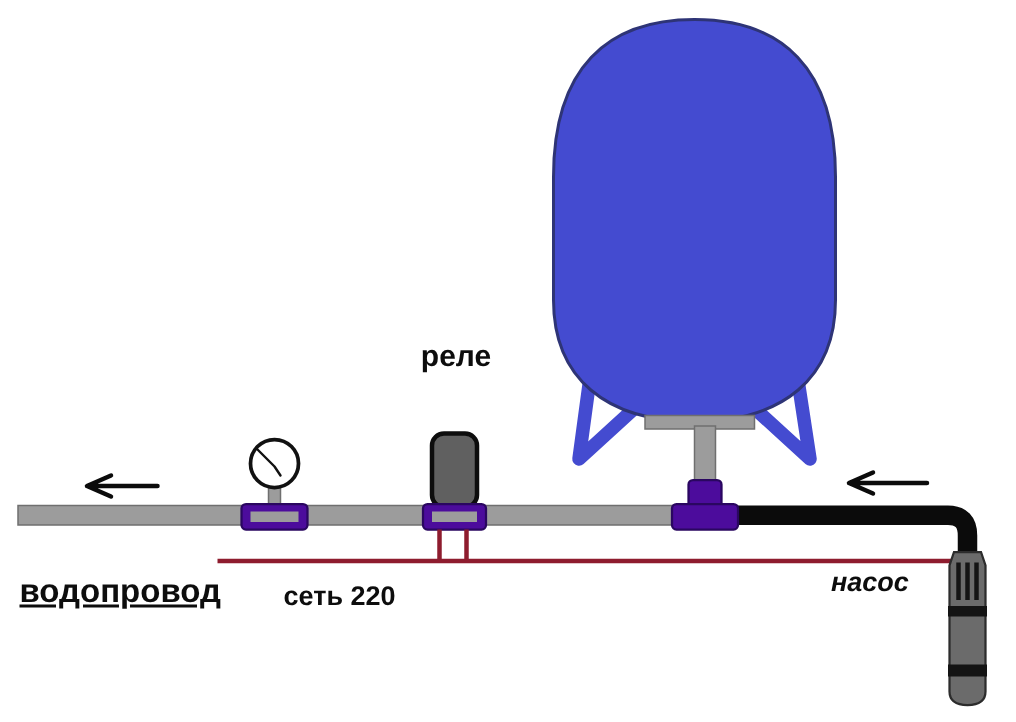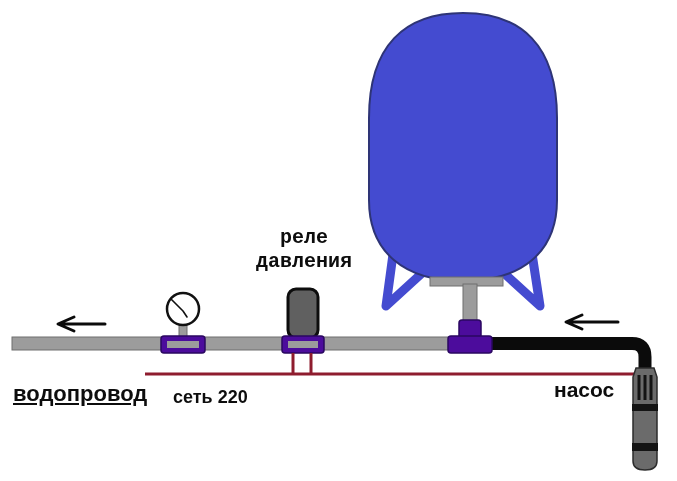--- a/index.html
+++ b/index.html
@@ -73,23 +73,22 @@
 
     <g class="arrow" stroke="#0b0b0b">
       <path d="M60,324 H105 M74,317 L58,324 L74,331"></path>
     </g>
     <g class="arrow" stroke="#0b0b0b">
       <path d="M568,322 H618 M582,315 L566,322 L582,329"></path>
     </g>
   </svg>
 
 
-  <div class="lbl" style="left:249px;top:226px;width:110px;text-align:center;font-size:20px;line-height:24px;font-family:Liberation Mono, monospace;">
+  <div class="lbl" style="left:249px;top:226px;width:110px;text-align:center;font-size:20px;line-height:24px;">
     <div>реле</div>
-    <div>давления</div>
   </div>
 
   <div class="lbl" style="left:13px;top:381px;font-size:22px;text-decoration:underline;">водопровод</div>
 
-  <div class="lbl" style="left:173px;top:387px;font-size:18px;">сеть 220</div>
+  <div class="lbl" style="left:189px;top:387px;font-size:18px;">сеть 220</div>
 
-  <div class="lbl" style="left:554px;top:378px;font-size:21px;">насос</div>
+  <div class="lbl" style="left:554px;top:378px;font-size:18px;font-style:italic;">насос</div>
 </div>
 
 </body></html>

